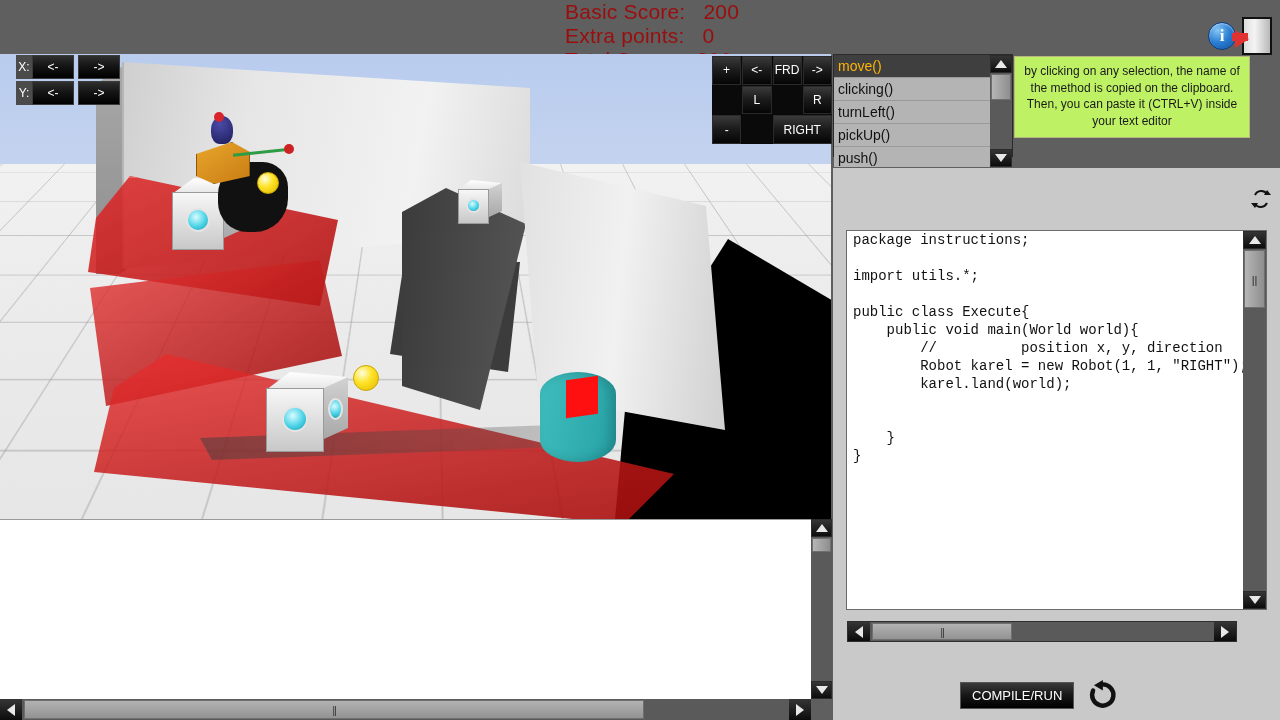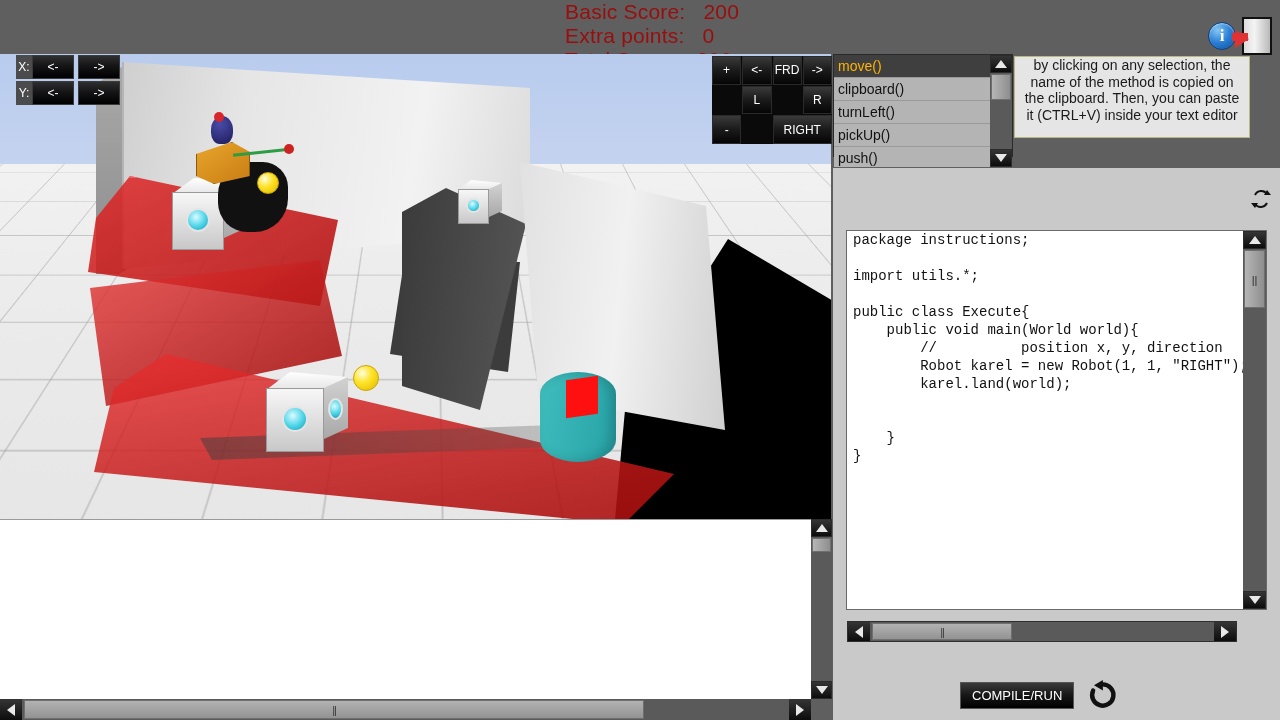--- a/index.html
+++ b/index.html
@@ -256,23 +256,23 @@
   .tri-rt { width:0;height:0;border-top:6px solid transparent;border-bottom:6px solid transparent;border-left:8px solid #e8e8e8; }
   .vsb-thumb {
     position:absolute; left:1px; top:19px; width:20px; height:26px;
     background:linear-gradient(90deg,#b6b6b6,#8e8e8e); cursor:pointer;
     border:1px solid #6f6f6f;
   }
 
   
   #tooltip {
     position:absolute; left:1014px; top:56px; width:236px; height:82px;
-    background:#e5e5e5; border:1px solid #b9b97f;
-    color:#1a1a1a; font-size:14px; line-height:16.5px;
-    text-align:center; padding:0 8px; z-index:15;
+    background:#bef264; border:1px solid #b9b97f;
+    color:#1a1a1a; font-size:12px; line-height:16.5px;
+    text-align:center; padding:6px 8px; z-index:15;
   }
 
   
   #right-pane {
     position:absolute; left:833px; top:168px; width:447px; height:552px;
     background:#c9c9c9;
   }
   #refresh-icon {
     position:absolute; right:6px; top:18px; width:26px; height:26px;
     cursor:pointer; z-index:6;
@@ -444,21 +444,21 @@
   <div class="nav-btn">R</div>
 
   <div class="nav-btn">-</div>
   <div class="nav-btn empty"></div>
   <div class="nav-btn span2">RIGHT</div>
 </div>
 
 <div id="method-panel">
   <div id="method-list">
     <div class="method-item selected">move()</div>
-    <div class="method-item">clipboard()</div>
+    <div class="method-item">clicking()</div>
     <div class="method-item">turnLeft()</div>
     <div class="method-item">pickUp()</div>
     <div class="method-item">push()</div>
   </div>
   <div class="vsb">
     <div class="vsb-btn">
         <div class="tri-up"></div>
       </div>
     <div class="vsb-thumb"></div>
     <div class="vsb-btn" style="position:absolute;bottom:0;">

